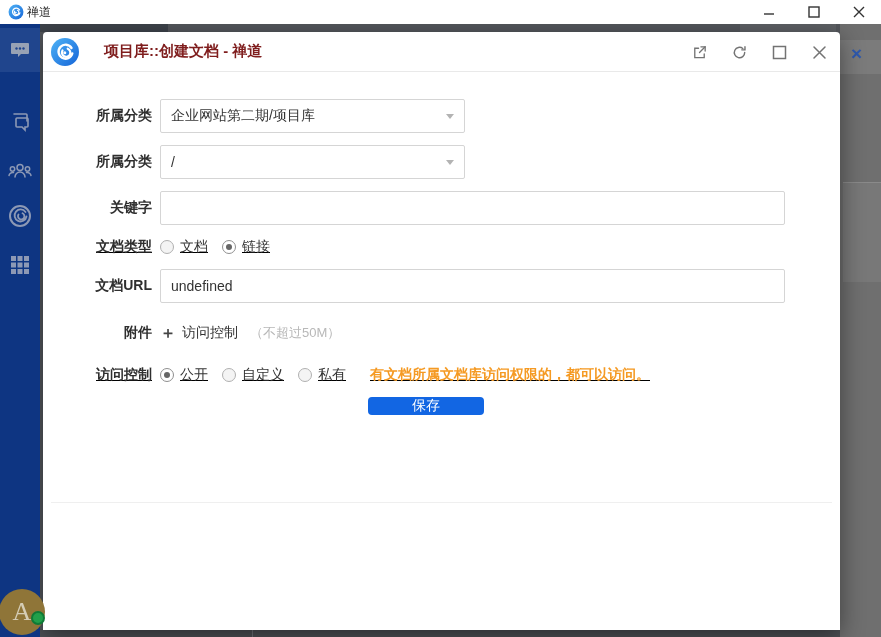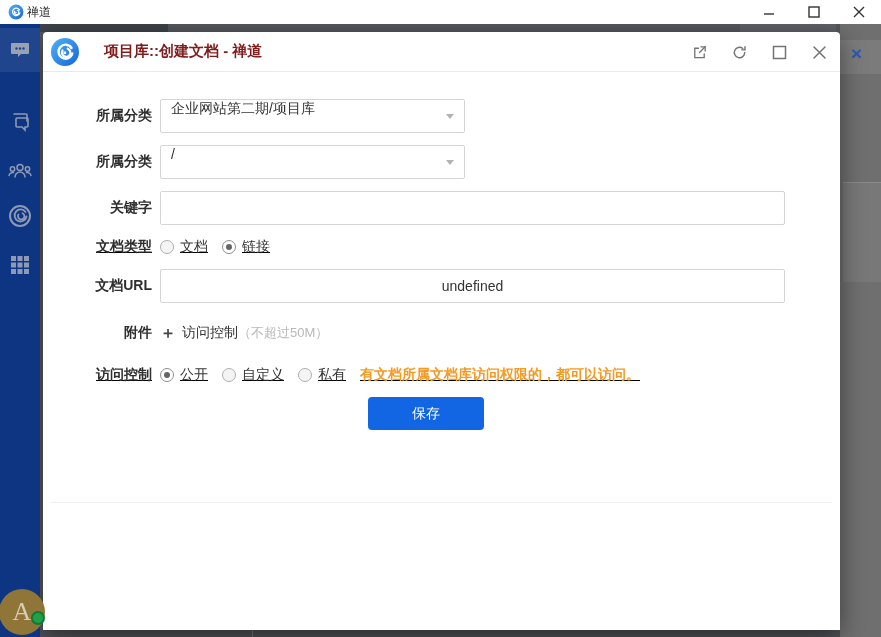--- a/index.html
+++ b/index.html
@@ -37,38 +37,38 @@
   .dialog-header { position:relative; height:40px; border-bottom:1px solid #e9e9e9; display:flex; align-items:center; }
   .dialog-logo { width:30px; height:30px; margin-left:7px; flex:none; }
   .dialog-title { font-size:15px; font-weight:bold; color:#7f1d1d; margin-left:24px; }
   .header-actions { position:absolute; right:12px; top:0; height:40px; display:flex; align-items:center; gap:22px; }
   .hicon { width:18px; height:18px; display:flex; align-items:center; justify-content:center; cursor:pointer; }
 
   
   .dialog-body { padding-top:27px; position:relative; }
   .row { display:flex; align-items:center; margin-bottom:12px; }
   .lbl { width:117px; flex:none; text-align:right; padding-right:8px; font-size:14px; font-weight:bold; color:#2f2f2f; }
-  .select-box { position:relative; width:305px; height:34px; border:1px solid #d5d5d5; border-radius:2px; background:#fff; display:flex; padding:0 24px 0 10px; cursor:pointer; }
+  .select-box { position:relative; width:305px; height:34px; border:1px solid #d5d5d5; border-radius:2px; background:#fff; display:flex; align-items:center; padding:0 24px 0 10px; cursor:pointer; }
   .select-value { font-size:14px; color:#333; white-space:nowrap; }
   .caret { position:absolute; right:10px; top:14px; width:0; height:0; border-left:4px solid transparent; border-right:4px solid transparent; border-top:5px solid #b3b3b3; }
-  .txt { width:625px; height:34px; border:1px solid #d5d5d5; border-radius:2px; padding:8px 10px; font-size:14px; color:#333; font-family:inherit; outline:none;text-align:center; }
+  .txt { width:625px; height:34px; border:1px solid #d5d5d5; border-radius:2px; padding:8px 10px; font-size:14px; color:#333; font-family:inherit; outline:none; }
   .req { color:#e5484d; font-size:16px; margin-left:6px; margin-top:6px; }
   .radio-row { height:20px;text-decoration:underline; }
   .radio-opt { display:flex; align-items:center; margin-right:14px; cursor:pointer; font-size:14px; color:#333;text-align:center; }
   .rb { position:relative; width:14px; height:14px; border:1px solid #b0b0b0; border-radius:50%; background:#f4f4f4; margin-right:6px; flex:none; }
   .rb.checked { background:#fff; border-color:#8f8f8f; }
   .rb.checked::after { content:""; position:absolute; left:3px; top:3px; width:6px; height:6px; border-radius:50%; background:#666; }
   .attach-row { height:20px; margin-bottom:22px; }
   .row-url { margin-bottom:20px; }
   .add-file { display:flex; align-items:center; font-size:14px; color:#333; cursor:pointer; }
   .plus { font-size:16px; color:#444; margin-right:6px; font-weight:bold; }
-  .attach-hint { font-size:13px; color:#b8b8b8; }
-  .access-note { font-size:14px; font-weight:bold; color:#f59a23; }
+  .attach-hint { font-size:13px; color:#b8b8b8; margin-left:12px; }
+  .access-note { font-size:14px; font-weight:bold; color:#f59a23; margin-left:10px; }
   .save-row { padding-left:325px; margin-bottom:0; }
-  .save-btn { width:116px; height:33px; background:#1266e3; color:#fff; border:none; border-radius:4px; font-size:14px; font-family:Liberation Mono, monospace; cursor:pointer; }
+  .save-btn { width:116px; height:18px; background:#1266e3; color:#fff; border:none; border-radius:4px; font-size:14px; font-family:Liberation Mono, monospace; cursor:pointer; }
   .section-line { position:absolute; left:8px; right:8px; top:470px; border-top:1px solid #efefef; }
 </style>
 </head>
 <body>
 
 <div class="screen">
 
   <div class="titlebar">
     <svg class="logo-sm" viewBox="0 0 30 30">
       <defs>

